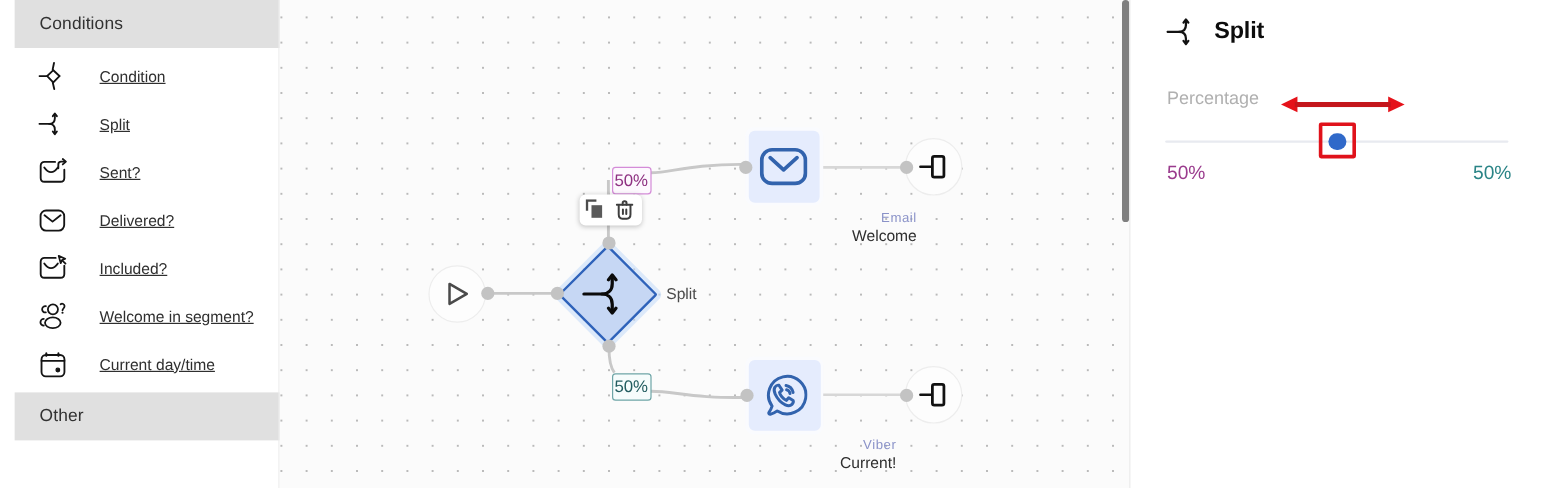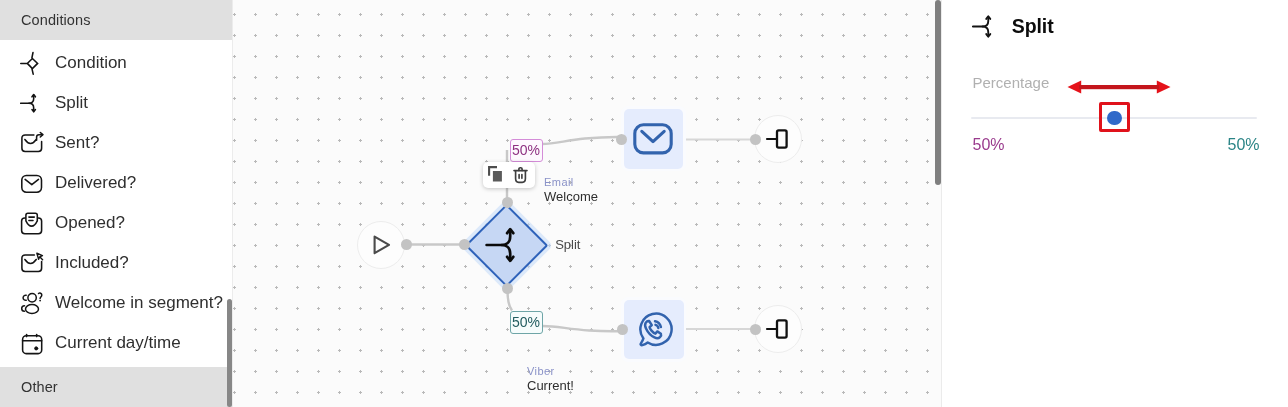--- a/index.html
+++ b/index.html
@@ -1,48 +1,48 @@
 <!DOCTYPE html>
 <html><head>
 <meta charset="utf-8">
 <style>
   * { box-sizing: border-box; margin:0; padding:0; }
   html,body { width:1288px; height:407px; overflow:hidden; }
   body { font-family: "Liberation Sans", sans-serif; background:#fff; -webkit-font-smoothing:antialiased; }
   .app { position:relative; width:1288px; height:407px; }
 
   
-  .sidebar { position:absolute; left:0; top:0; width:233px; height:407px; background:#fff; overflow:hidden; }
+  .sidebar { position:absolute; left:12px; top:0; width:233px; height:407px; background:#fff; overflow:hidden; }
   .grp-header { height:40px; background:#e0e0e0; display:flex; align-items:center; padding-left:21px;
       font-size:14.5px; color:#323232; letter-spacing:.1px; }
   #sb-items { padding-top:3px; padding-bottom:4px; }
   .sb-item { height:40px; display:flex; align-items:center; padding-left:20px; cursor:pointer; }
   .sb-item .ico { width:24px; height:24px; flex:0 0 24px; display:block; }
   .sb-item .ico svg, .panel-head .ico svg { width:100%; height:100%; display:block; }
-  .sb-item .lbl { font-size:17px; color:#2f2f2f; margin-left:11px; white-space:nowrap; }
+  .sb-item .lbl { font-size:13px; color:#2f2f2f; margin-left:27px; white-space:nowrap;text-decoration:underline; }
   .sb-scroll { position:absolute; left:227.3px; top:299px; width:5.2px; height:108px; background:#878787; border-radius:3px; }
   .sb-edge { position:absolute; left:232px; top:0; width:1px; height:407px; background:#ececec; }
 
   
   .canvas { position:absolute; left:233px; top:0; width:709px; height:407px; background:#fbfbfb; overflow:hidden;
       background-image: radial-gradient(#b9b9b9 1.05px, transparent 1.05px);
       background-size:21px 21px; background-position:12px 25px; }
   .cv-scroll { position:absolute; left:935px; top:0px; width:6.2px; height:185px; background:#7f7f7f; border-radius:3px; }
   .cv-edge { position:absolute; left:941.2px; top:0; width:1px; height:407px; background:#ebebeb; }
 
   svg.wires { position:absolute; left:0; top:0; width:709px; height:407px; overflow:visible; }
   .dot { position:absolute; width:11px; height:11px; border-radius:50%; background:#c3c3c3; z-index:5; }
 
   .circ-node { position:absolute; width:48px; height:48px; border-radius:50%; background:#fdfdfd;
       border:1px solid #ededed; display:flex; align-items:center; justify-content:center; }
 
   .sq-node { position:absolute; width:65px; height:65px; border-radius:7px; background:#fafbfe;
       display:flex; align-items:center; justify-content:center; }
   .sq-inner { width:59.5px; height:59.5px; border-radius:5px; background:#e5ecfd; display:flex; align-items:center; justify-content:center; }
-  .nd-label { position:absolute; width:220px; text-align:left; }
+  .nd-label { position:absolute; width:220px; text-align:right; }
   .nd-type { font-size:11px; color:#8a92c8; line-height:13px; letter-spacing:.45px; }
   .nd-name { font-size:13px; color:#2e2e2e; line-height:16.5px; }
 
   .diamond { position:absolute; width:59px; height:59px; background:#c6d7f4; border:2.6px solid #2e62ba;
       transform:rotate(45deg); border-radius:2px; box-shadow:0 0 0 3.5px rgba(195,218,250,.55); }
   .diamond-ico { position:absolute; width:46px; height:46px; }
   .split-lbl { position:absolute; font-size:13px; color:#4a4a4a; }
 
   .badge { position:absolute; border-radius:3px; display:flex; align-items:center;
       justify-content:center; font-size:14px; background:#fff; }
@@ -113,31 +113,20 @@
           <span class="lbl">Sent?</span>
         </div>
         <div class="sb-item">
           <span class="ico">
             <svg viewBox="0 0 24 24" fill="none" stroke="#151515" stroke-width="1.55" stroke-linecap="round" stroke-linejoin="round">
               <rect x="1.8" y="4.4" width="19.7" height="16.8" rx="4.6"></rect>
               <path d="M5.1 8.4 L11.8 13.7 L18.5 8.4"></path>
             </svg>
           </span>
           <span class="lbl">Delivered?</span>
-        </div>
-        <div class="sb-item">
-          <span class="ico">
-            <svg viewBox="0 0 24 24" fill="none" stroke="#151515" stroke-width="1.55" stroke-linecap="round" stroke-linejoin="round">
-              <path d="M1.6 10.1 C1.6 8.2 2.9 6.9 4.8 6.9 H18.4 C20.3 6.9 21.6 8.2 21.6 10.1 V19.5 C21.6 21.4 20.3 22.7 18.4 22.7 H4.8 C2.9 22.7 1.6 21.4 1.6 19.5 Z"></path>
-              <path d="M5.9 9.8 V4.3 C5.9 3.1 6.7 2.3 7.9 2.3 H15.3 C16.5 2.3 17.3 3.1 17.3 4.3 V9.8 C15.7 13.1 13.6 15.1 11.6 15.1 C9.6 15.1 7.5 13.1 5.9 9.8 Z" fill="#fff"></path>
-              <path d="M8.9 6.1 H14.3"></path>
-              <path d="M8.9 9.4 H13"></path>
-            </svg>
-          </span>
-          <span class="lbl">Opened?</span>
         </div>
         <div class="sb-item">
           <span class="ico">
             <svg viewBox="0 0 24 24" fill="none" stroke="#151515" stroke-width="1.55" stroke-linecap="round" stroke-linejoin="round">
               <path d="M14.4 3.9 H5.1 C3.2 3.9 1.9 5.2 1.9 7.1 V17.3 C1.9 19.2 3.2 20.5 5.1 20.5 H18.4 C20.3 20.5 21.6 19.2 21.6 17.3 V10.4"></path>
               <path d="M4.9 8.5 C6.5 10.9 8.5 12.4 10.5 12.4 C12.5 12.4 14.6 10.9 16.2 8.5"></path>
               <path d="M16.9 2.2 L22.4 4.6 L19.7 5.8 L18.6 8.3 Z" stroke-width="1.45"></path>
               <path d="M20.2 6.3 L22.6 8.7" stroke-width="1.45"></path>
             </svg>
           </span>

